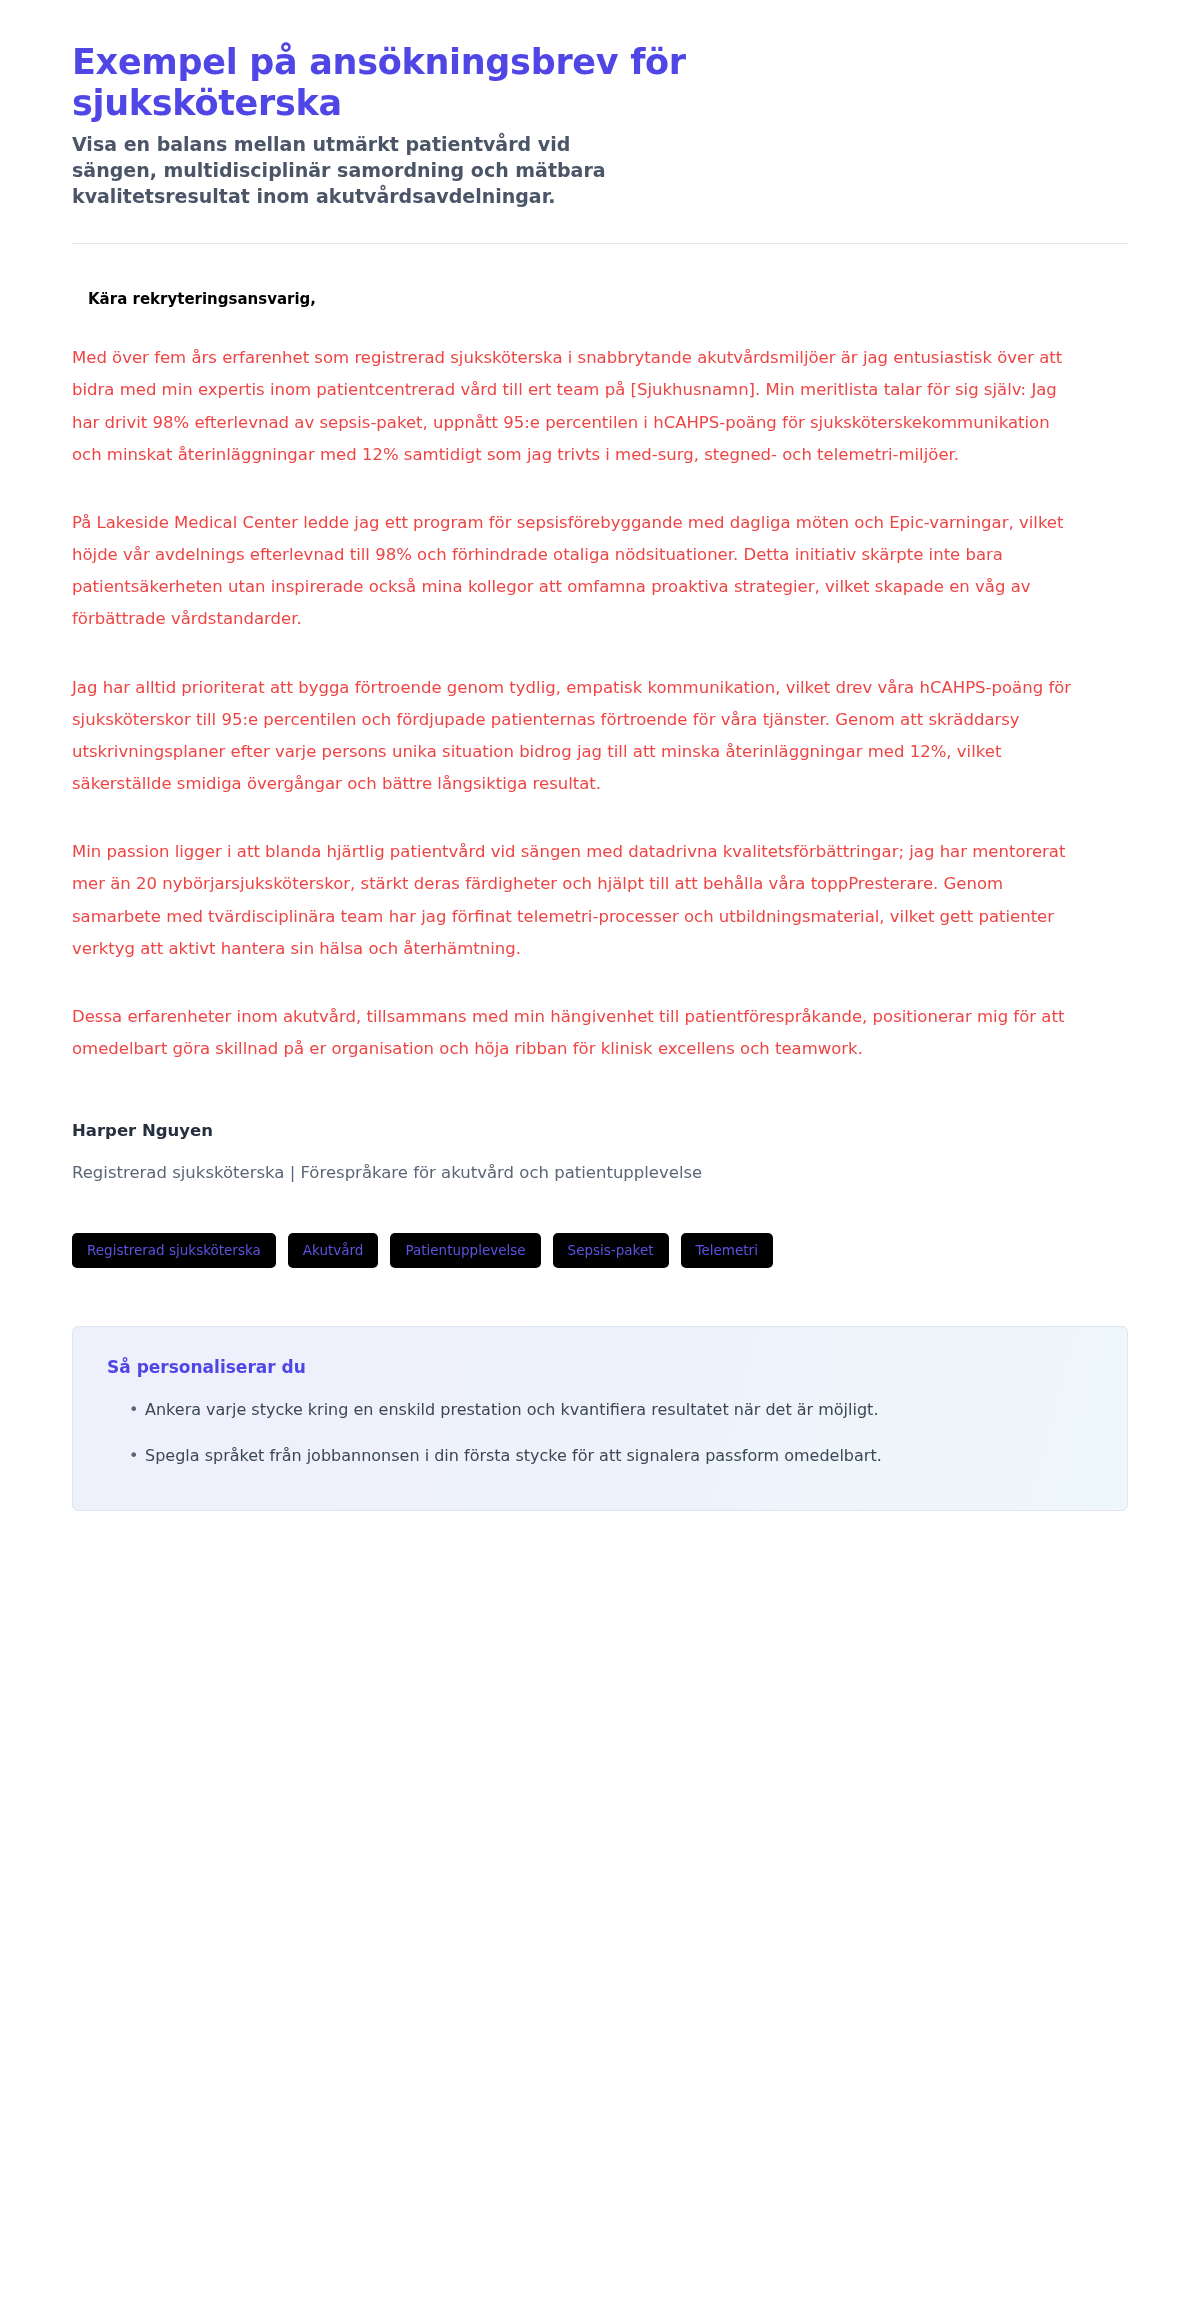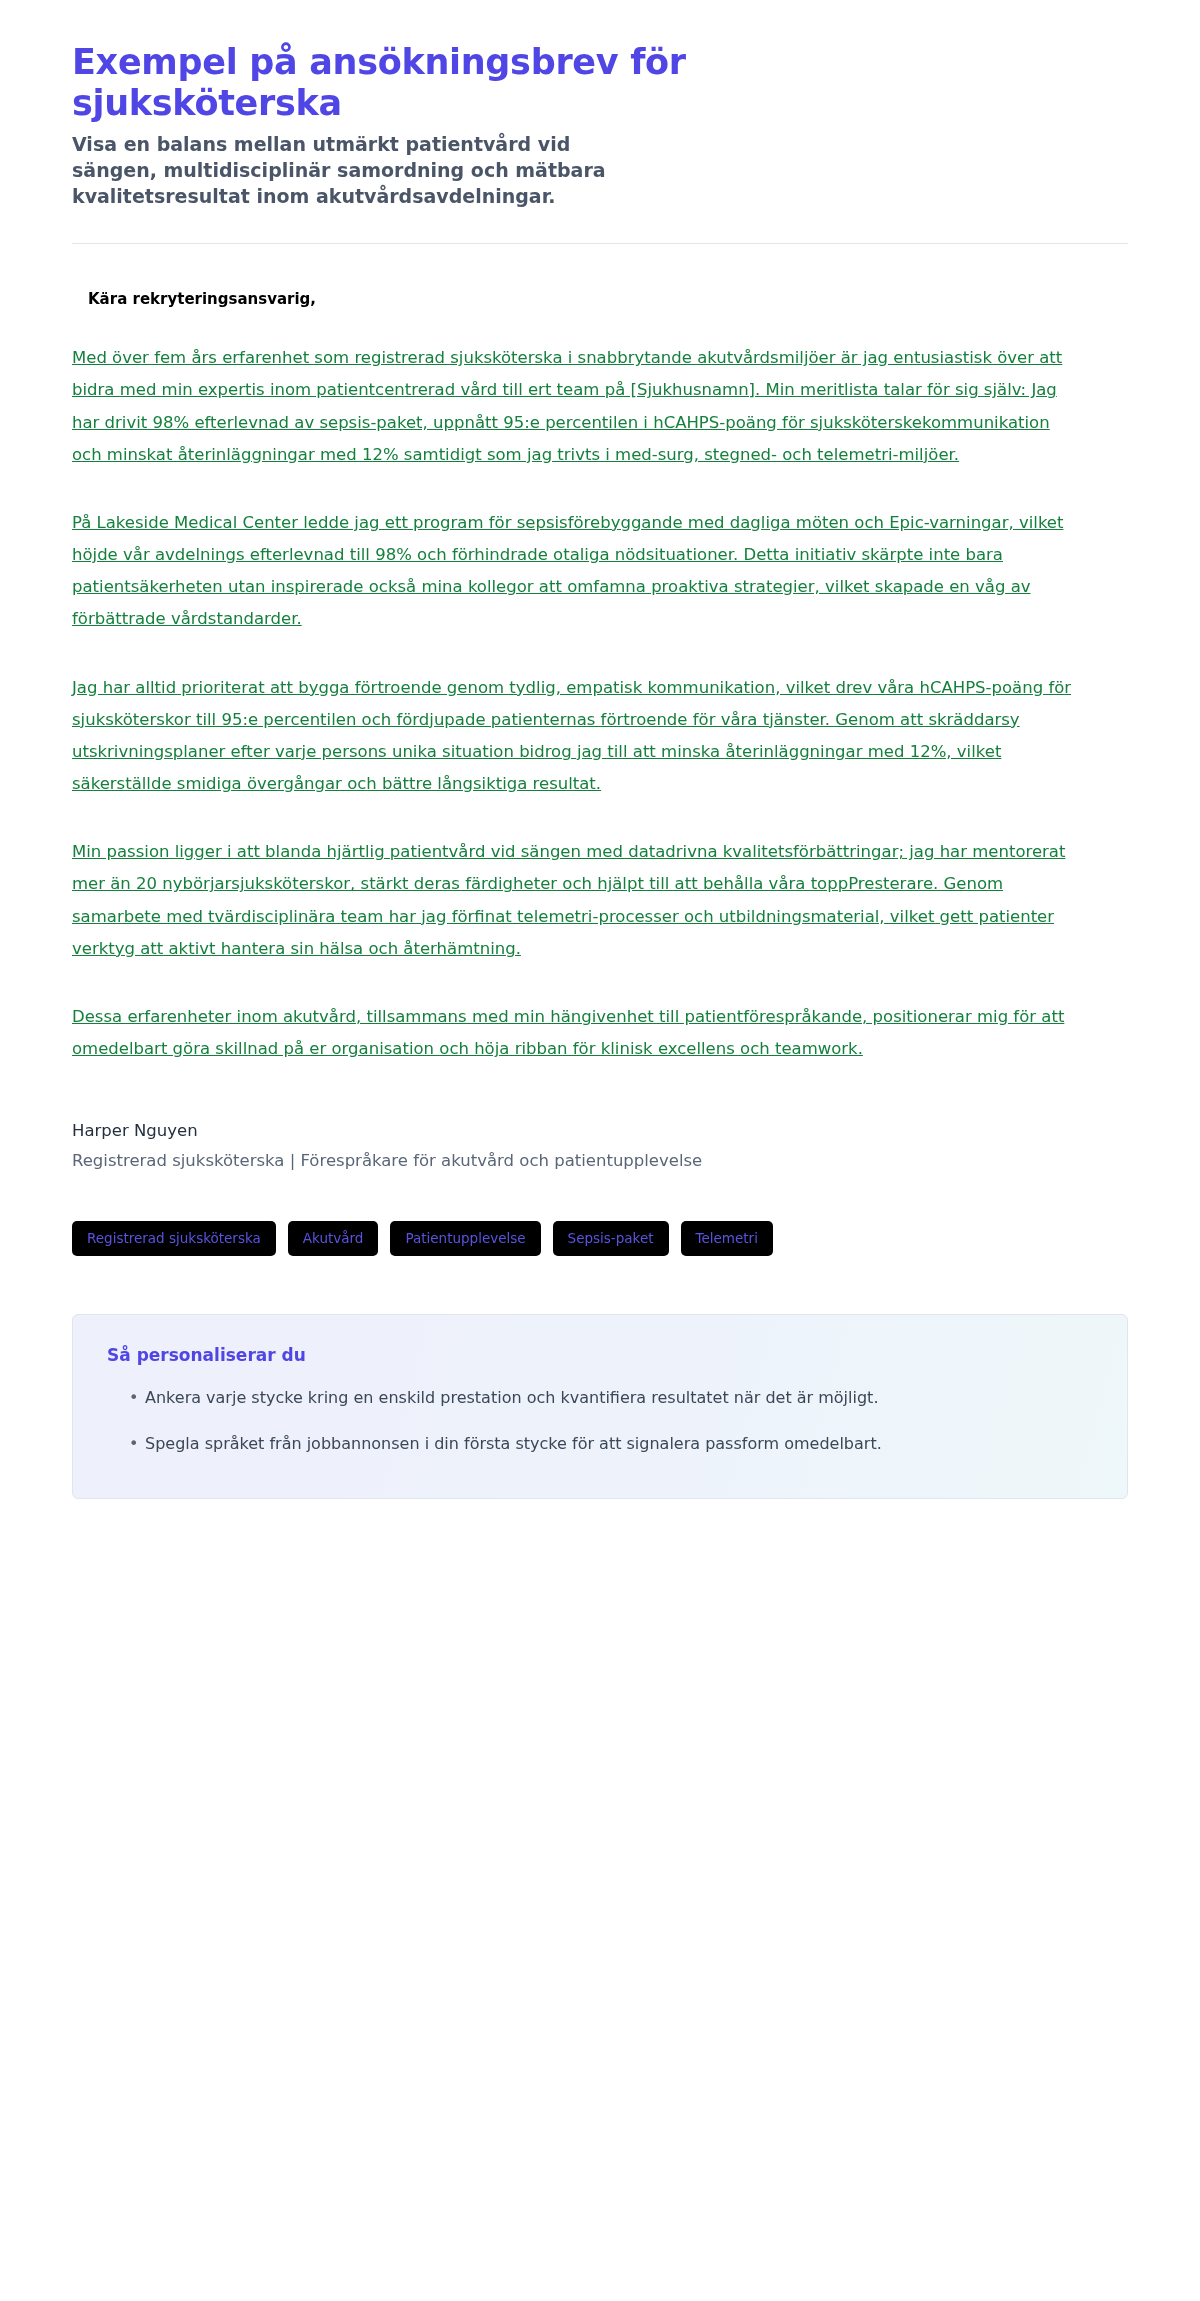--- a/index.html
+++ b/index.html
@@ -76,33 +76,32 @@
   .salutation {
     margin: 0 0 34px 16px;
     font-size: 15px;
     font-weight: 700;
     color: #000000;
   }
   .letter-body p {
     margin: 0 0 36px 0;
     font-size: 16.5px;
     line-height: 1.95;
-    color: #15803d;
+    color: #ef4444;
     max-width: 1010px;
-    text-decoration: underline;
   }
 
   
   .signature {
     margin-top: 56px;
   }
   .sign-name {
-    margin: 0 0 8px 0;
+    margin: 0 0 20px 0;
     font-size: 16.5px;
-    font-weight: 400;
+    font-weight: 700;
     color: #24303f;
   }
   .sign-role {
     margin: 0;
     font-size: 16.5px;
     line-height: 1.6;
     color: #5a6677;
   }
 
   

